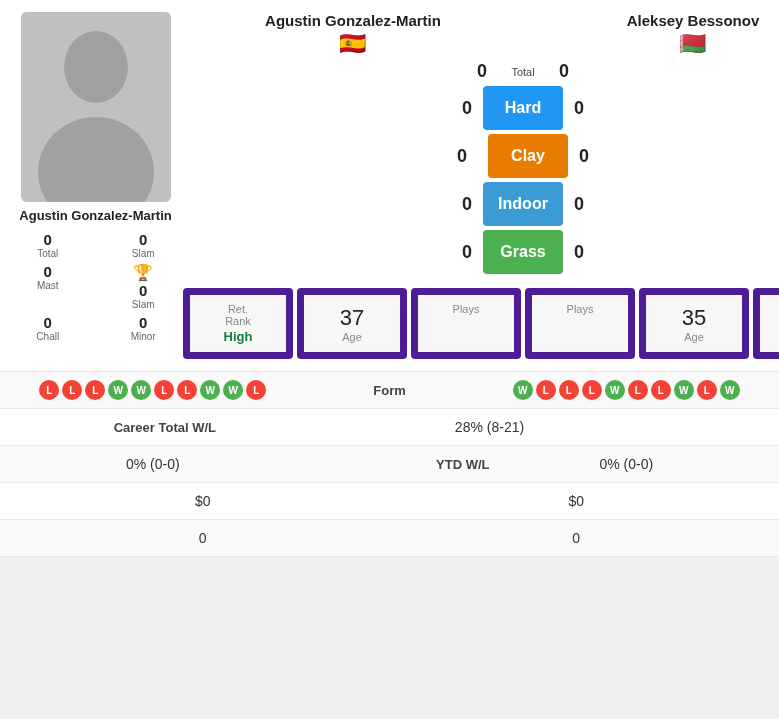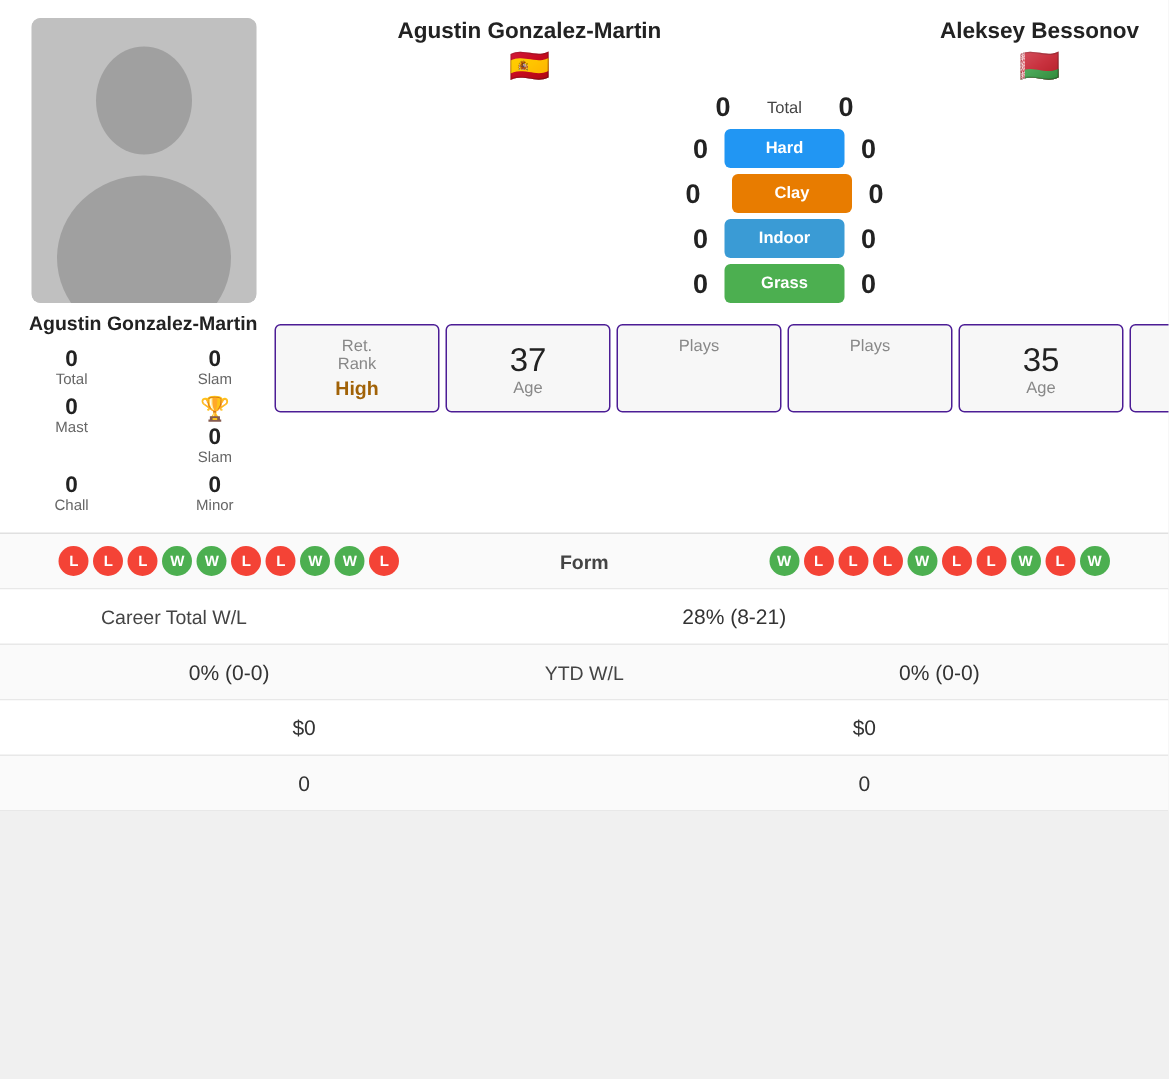--- a/index.html
+++ b/index.html
@@ -115,25 +115,25 @@
 
     .score-label {
       font-size: 11px;
       color: #444;
       width: 50px;
       text-align: center;
     }
 
     .surface-btn {
       width: 80px;
-      height: 26px;
+      height: 44px;
       border-radius: 4px;
       border: none;
       color: #fff;
-      font-size: 11px;
+      font-size: 16px;
       font-weight: 700;
       cursor: pointer;
       text-align: center;
       line-height: 26px;
     }
 
     .hard { background: #2196F3; }
     .clay { background: #e87c00; margin-left: 10px; }
     .indoor { background: #3a9bd5; }
     .grass { background: #4caf50; }
@@ -141,21 +141,21 @@
     
     .info-panels-row {
       display: flex;
       width: 100%;
       gap: 4px;
       justify-content: center;
     }
 
     .info-panel {
       background: #f7f7f7;
-      border: 1px solid #4c1d95;
+      border: 7px solid #4c1d95;
       border-radius: 4px;
       width: 110px;
       display: flex;
       flex-direction: column;
       align-items: center;
       padding: 8px 4px;
     }
 
     .info-panel-label {
       font-size: 11px;
@@ -165,21 +165,21 @@
 
     .info-panel-value {
       font-size: 22px;
       font-weight: 400;
       color: #222;
       margin-top: 2px;
     }
 
     .info-panel-high {
       font-size: 13px;
-      color: #a16207;
+      color: #15803d;
       margin-top: 2px;
       font-weight: 600;
     }
 
     
     .stats-table {
       width: 100%;
       border-top: 1px solid #e0e0e0;
     }
 
@@ -197,23 +197,23 @@
 
     .stats-left {
       flex: 1;
       text-align: center;
       font-size: 14px;
       color: #333;
     }
 
     .stats-center-label {
       width: 200px;
-      text-align: center;
+      text-align: right;
       font-size: 13px;
-      font-weight: 400;
+      font-weight: 700;
       color: #444;
       flex-shrink: 0;
     }
 
     .stats-right {
       flex: 1;
       text-align: center;
       font-size: 14px;
       color: #333;
     }

